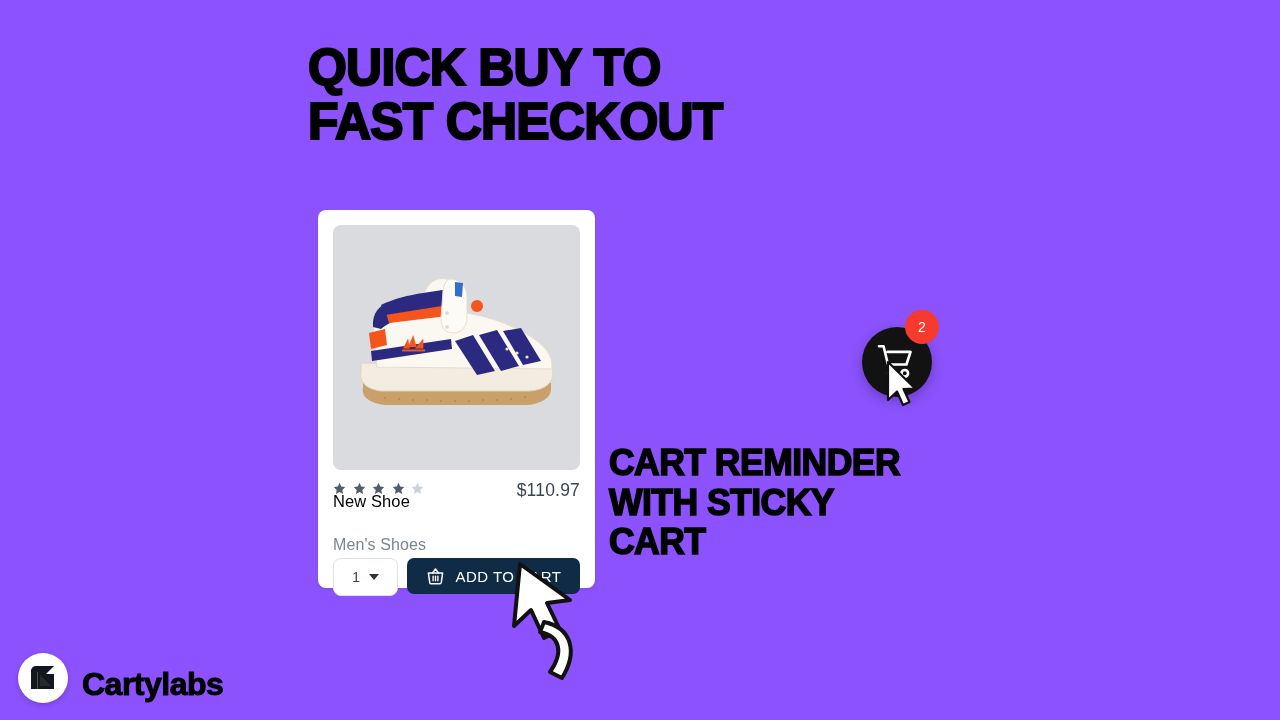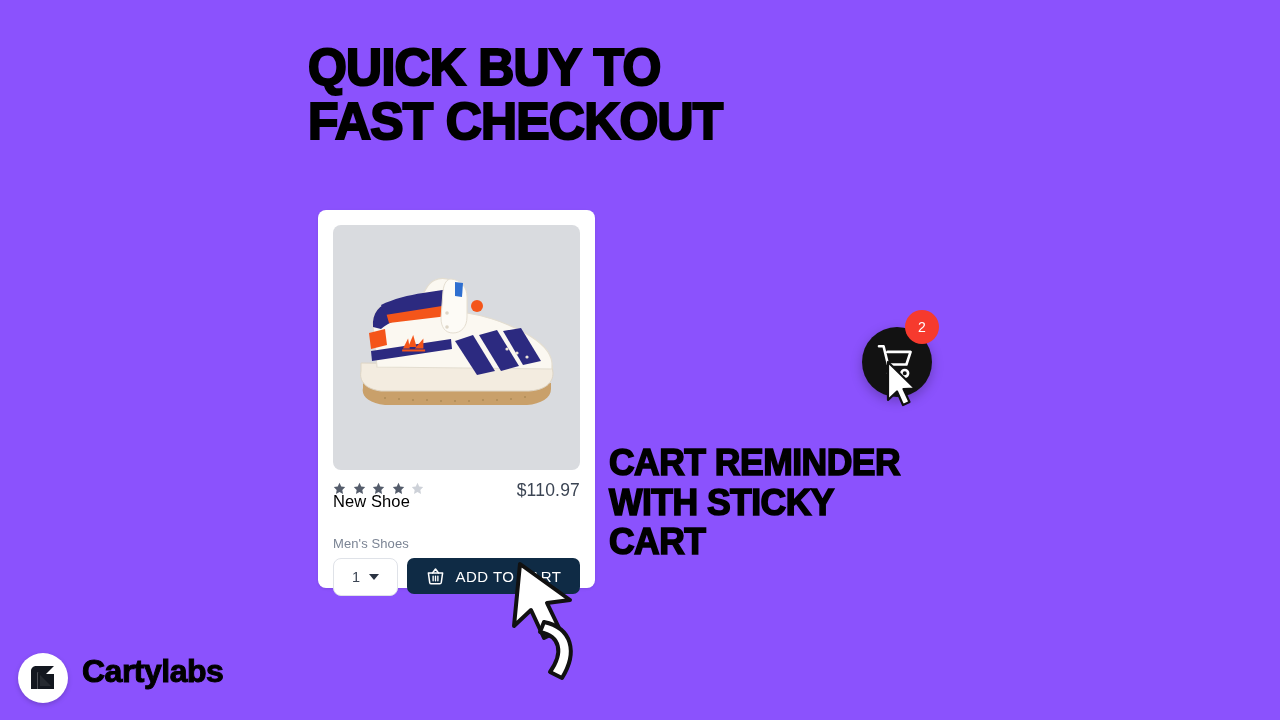--- a/index.html
+++ b/index.html
@@ -57,21 +57,21 @@
   .price{
     position:absolute;right:0;top:0;
     font-size:17.5px;color:#3b4453;font-weight:500;letter-spacing:.2px;
   }
   .product-title{
     position:absolute;left:15px;top:282px;
     font-size:16.5px;color:#000000;letter-spacing:.1px;
   }
   .product-subtitle{
     position:absolute;left:15px;top:326px;
-    font-size:13px;color:#7b8494;letter-spacing:.1px;
+    font-size:16px;color:#7b8494;letter-spacing:.1px;
   }
 
   .qty-select{
     position:absolute;left:15px;top:348px;
     width:63px;height:36px;
     border:1.3px solid #dfe2e8;border-radius:8px;background:#fff;
     display:flex;align-items:center;justify-content:center;gap:9px;
   }
   .qty-value{font-size:14.5px;color:#3b4453;}
   .qty-caret{
@@ -108,21 +108,21 @@
   }
 
   
   .cursor{position:absolute;pointer-events:none;}
   #cursor-sticky{left:884px;top:360px;}
   #cursor-addtocart{left:500px;top:548px;}
 
   
   .brand{
     position:absolute;left:18px;top:653px;
-    display:flex;align-items:flex-start;gap:14px;
+    display:flex;align-items:flex-end;gap:14px;
   }
   .brand-mark{
     width:50px;height:50px;border-radius:50%;
     background:#ffffff;position:relative;
     display:flex;align-items:center;justify-content:center;
     box-shadow:0 2px 5px rgba(0,0,0,.18);
   }
   .brand-name{
     color:#000;font-size:32px;font-weight:bold;letter-spacing:-0.5px;
     -webkit-text-stroke:1px #000;

